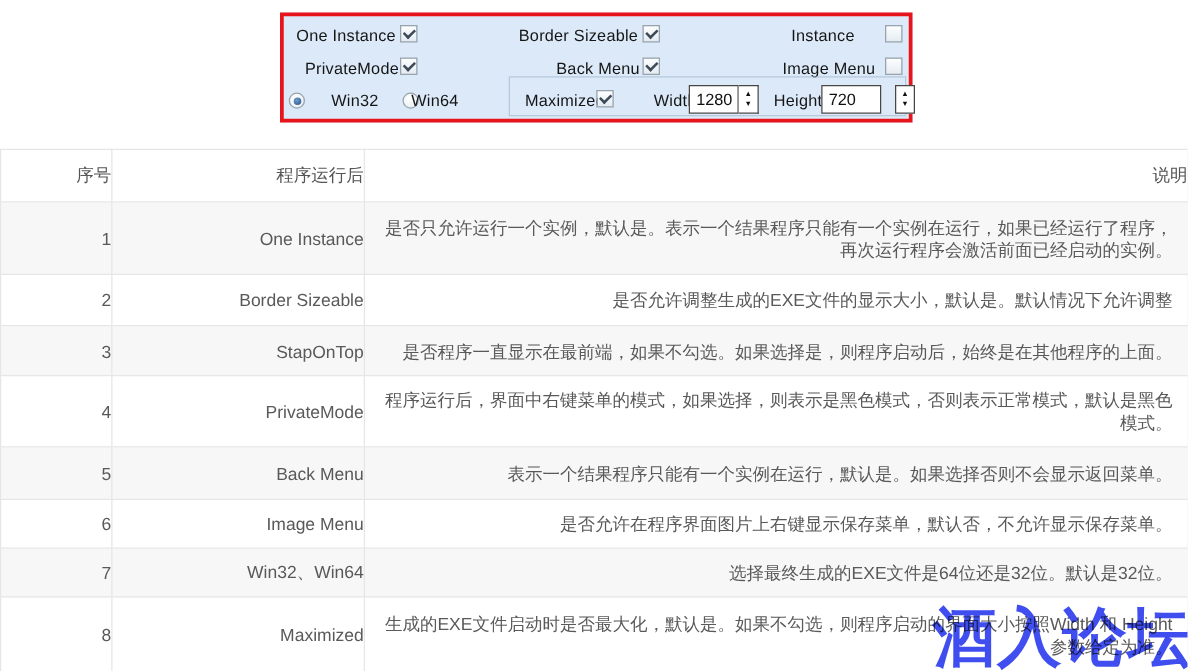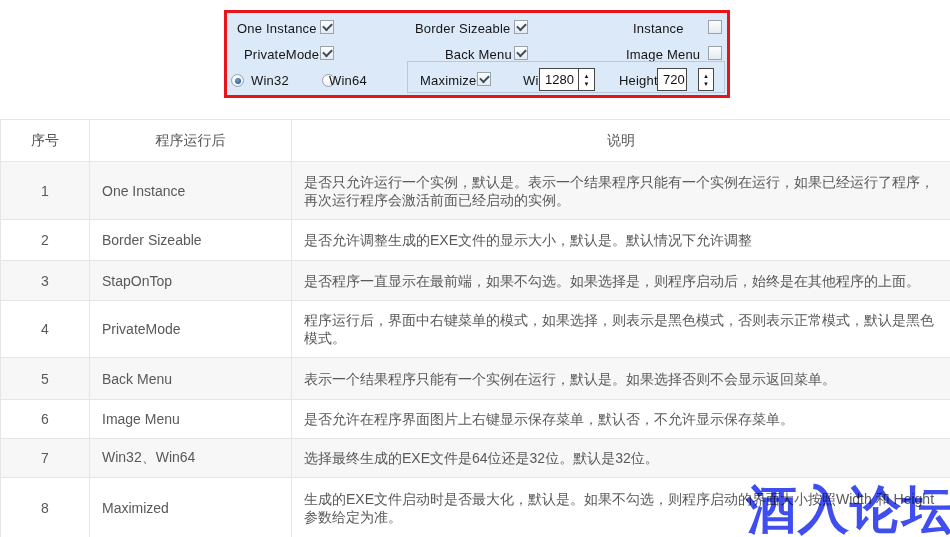--- a/index.html
+++ b/index.html
@@ -53,21 +53,21 @@
   }
   .spin-btns.detached { border-left: 1px solid #474747; margin-left: 11px; }
   .spin-btns span { font-size: 6px; line-height: 8px; color: #101010; cursor: default; }
 
   
   table.params {
     position: absolute; left: 0; top: 119px; width: 950px;
     border-collapse: collapse; table-layout: fixed;
     font-size: 14px; color: #595959;
   }
-  table.params th, table.params td { border: 1px solid #e6e6e6; font-weight: normal; }
+  table.params th, table.params td { border: 1px solid #e6e6e6; font-weight: normal; text-align: right; }
   col.c1 { width: 89px; }
   col.c2 { width: 202px; }
   col.c3 { width: 659px; }
   thead tr { height: 42px; background: #ffffff; }
   thead th { text-align: center; color: #555555; }
   tbody tr:nth-child(odd) { background: #f7f7f7; }
   tbody tr:nth-child(even) { background: #ffffff; }
   tbody tr:nth-child(1) { height: 58px; }
   tbody tr:nth-child(2) { height: 41px; }
   tbody tr:nth-child(3) { height: 40px; }
@@ -104,39 +104,39 @@
   <span class="plabel" style="left:17px;top:34px">PrivateMode</span>
   <span class="cb on" style="left:93px;top:33px"></span>
   <span class="plabel" style="left:218px;top:34px">Back Menu</span>
   <span class="cb on" style="left:287px;top:33px"></span>
   <span class="plabel" style="left:399px;top:34px">Image Menu</span>
   <span class="cb" style="left:481px;top:33px"></span>
 
   <div class="groupbox"></div>
 
   <span class="radio on" style="left:4px;top:61px"></span>
-  <span class="plabel" style="left:24px;top:60px">Win32</span>
+  <span class="plabel" style="left:38px;top:60px">Win32</span>
   <span class="radio" style="left:95px;top:61px"></span>
   <span class="plabel" style="left:102px;top:60px">Win64</span>
 
   <span class="plabel" style="left:193px;top:60px">Maximized</span>
   <span class="cb on" style="left:250px;top:59px"></span>
 
   <span class="plabel" style="left:296px;top:60px">Width:</span>
-  <div class="spin" style="left:312px;top:55px">
+  <div class="spin" style="left:324px;top:55px">
     <div class="spin-box" style="width:40px">1280</div>
     <div class="spin-btns">
       <span>▲</span>
       <span>▼</span>
     </div>
   </div>
 
   <span class="plabel" style="left:392px;top:60px">Height:</span>
   <div class="spin" style="left:430px;top:55px">
-    <div class="spin-box" style="width:30px">720</div>
+    <div class="spin-box" style="width:48px">720</div>
     <div class="spin-btns detached">
       <span>▲</span>
       <span>▼</span>
     </div>
   </div>
 </div>
 
 <table class="params">
   <colgroup>
       <col class="c1">

